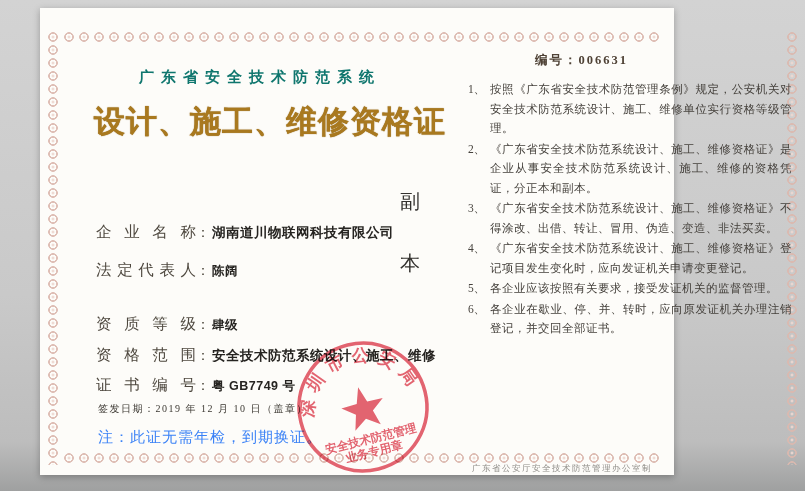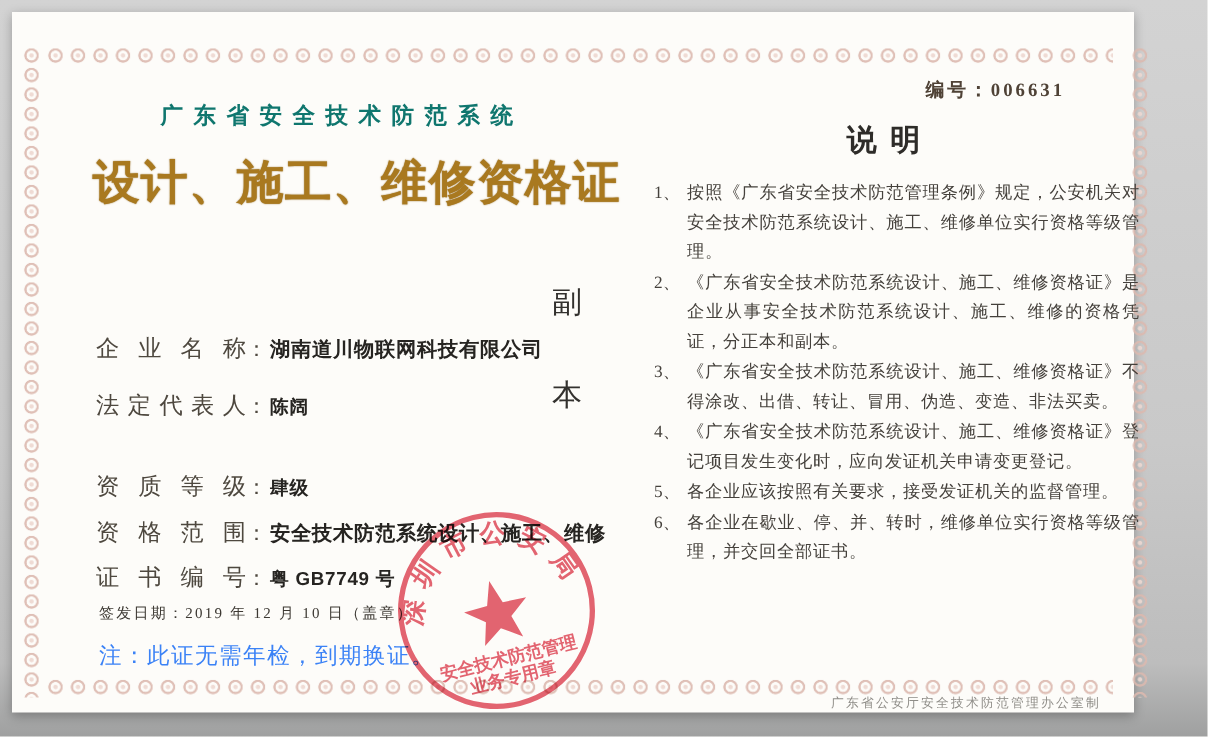--- a/index.html
+++ b/index.html
@@ -2,21 +2,21 @@
 <html><head>
 <meta charset="utf-8">
 <style>
   html,body{margin:0;padding:0;}
   body{
     width:805px;height:491px;overflow:hidden;position:relative;
     background:linear-gradient(180deg,#d3d3d3 0,#c9c9c9 60%,#bdbdbd 90%,#9fa0a0 100%);
     font-family:"Liberation Serif", serif;
   }
   .cert{
-    position:absolute;left:8px;top:8px;width:748px;height:467px;
+    position:absolute;left:40px;top:8px;width:634px;height:467px;
     background:#fdfcf9;box-shadow:0 2px 7px rgba(0,0,0,.28);
   }
   
   .orn{
     position:absolute;pointer-events:none;opacity:.9;
     background-image:
       radial-gradient(circle at 7px 6px, #eed8d1 0 1.3px, rgba(0,0,0,0) 1.7px),
       radial-gradient(circle at 7px 6px, rgba(0,0,0,0) 3.1px, #dcb9af 3.5px 4.6px, rgba(0,0,0,0) 5px);
     background-size:15px 13px;background-repeat:repeat;
   }
@@ -142,21 +142,20 @@
       <span class="flabel">证书编号</span>
       <span class="fcolon">：</span>
       <span class="fvalue">粤 GB7749 号</span>
     </div>
   </div>
 
   <div class="issue-date">签发日期：2019 年 12 月 10 日（盖章）</div>
   <div class="note-line">注：此证无需年检，到期换证。</div>
 
   <div class="right-col">
-    <div class="instr-heading">说明</div>
 
     <div class="instr-item">
       <span class="instr-num">1、</span>
       <span class="instr-text">按照《广东省安全技术防范管理条例》规定，公安机关对安全技术防范系统设计、施工、维修单位实行资格等级管理。</span>
     </div>
     <div class="instr-item">
       <span class="instr-num">2、</span>
       <span class="instr-text">《广东省安全技术防范系统设计、施工、维修资格证》是企业从事安全技术防范系统设计、施工、维修的资格凭证，分正本和副本。</span>
     </div>
     <div class="instr-item">
@@ -166,21 +165,21 @@
     <div class="instr-item">
       <span class="instr-num">4、</span>
       <span class="instr-text">《广东省安全技术防范系统设计、施工、维修资格证》登记项目发生变化时，应向发证机关申请变更登记。</span>
     </div>
     <div class="instr-item">
       <span class="instr-num">5、</span>
       <span class="instr-text">各企业应该按照有关要求，接受发证机关的监督管理。</span>
     </div>
     <div class="instr-item">
       <span class="instr-num">6、</span>
-      <span class="instr-text">各企业在歇业、停、并、转时，维修单位实行资格等级管理，并交回全部证书。</span>
+      <span class="instr-text">各企业在歇业、停、并、转时，应向原发证机关办理注销登记，并交回全部证书。</span>
     </div>
   </div>
 
   <div class="footer-note">广东省公安厅安全技术防范管理办公室制</div>
 
   <svg class="seal" viewBox="0 0 140 140" xmlns="http://www.w3.org/2000/svg">
     <defs>
       <path id="arcPath" d="M 23,92 A 50,50 0 1 1 117,92" fill="none"></path>
     </defs>
     <circle cx="70" cy="70" r="63" fill="none" stroke="#e14f5f" stroke-width="3.5"></circle>

